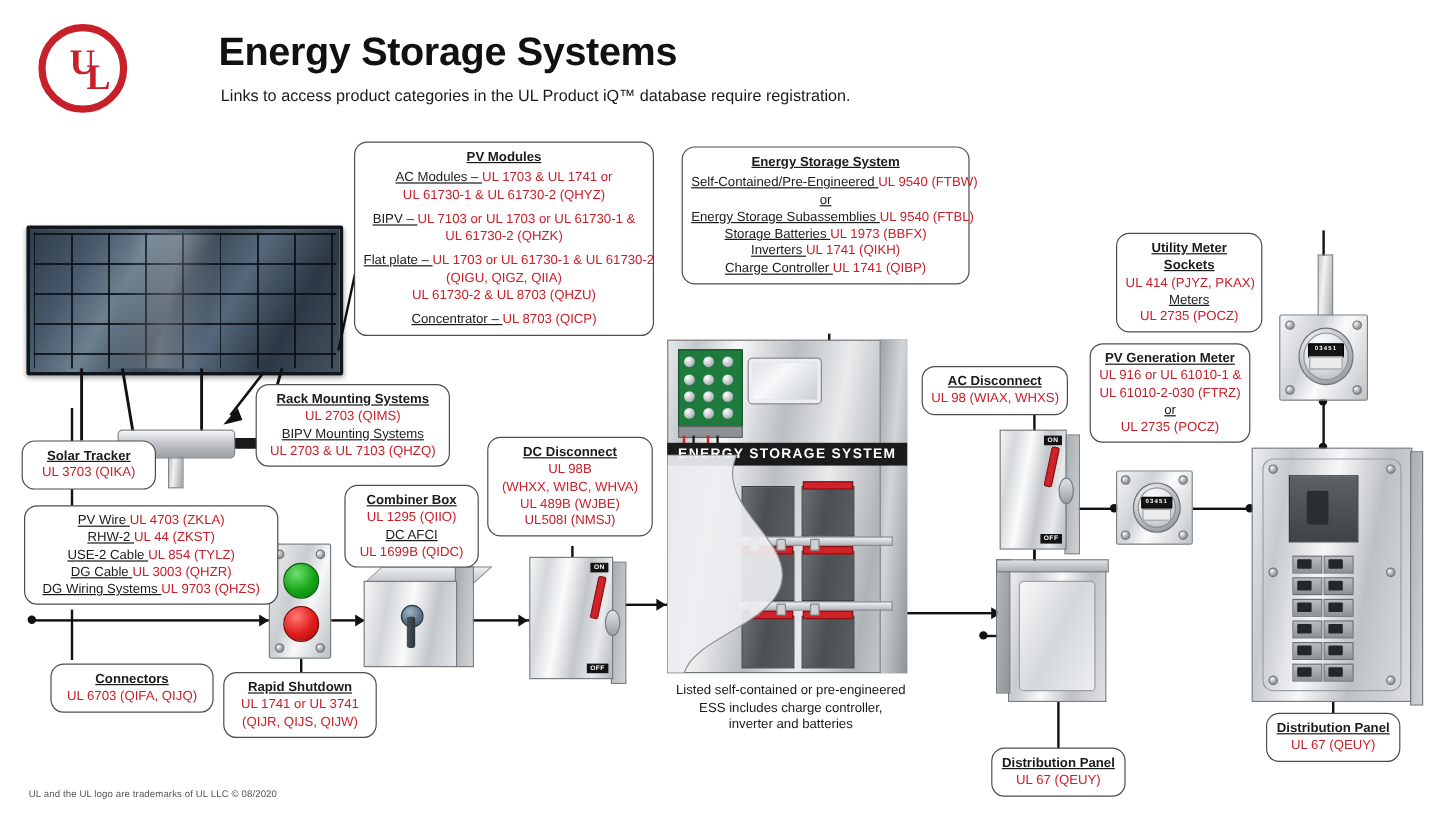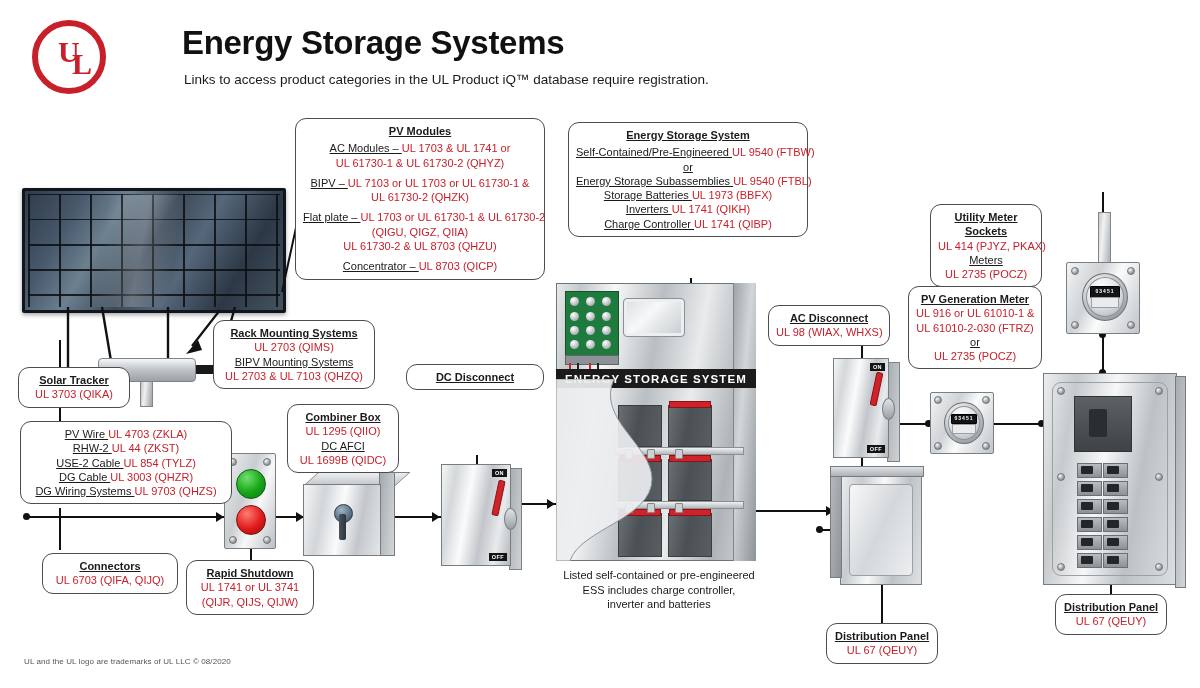--- a/index.html
+++ b/index.html
@@ -391,21 +391,21 @@
   <div id="ess-box-body">
       <div class="ln"><span class="t">Self-Contained/Pre-Engineered </span><span class="r">UL 9540 (FTBW)</span></div>
       <div class="ln"><span class="t">or</span></div>
       <div class="ln"><span class="t">Energy Storage Subassemblies </span><span class="r">UL 9540 (FTBL)</span></div>
       <div class="ln"><span class="t">Storage Batteries </span><span class="r">UL 1973 (BBFX)</span></div>
       <div class="ln"><span class="t">Inverters </span><span class="r">UL 1741 (QIKH)</span></div>
       <div class="ln"><span class="t">Charge Controller </span><span class="r">UL 1741 (QIBP)</span></div>
     </div>
 </div>
 
-<div class="abs box" style="left:930px;top:204px;width:112px;font-size:11px;">
+<div class="abs box" style="left:930px;top:194px;width:122px;font-size:11px;">
   <div class="bold">Utility Meter Sockets</div>
   <div id="utility-meter-body">
       <div class="ln"><span class="r">UL 414  (PJYZ,  PKAX)</span></div>
       <div class="ln"><span class="t">Meters</span></div>
       <div class="ln"><span class="r">UL 2735 (POCZ)</span></div>
     </div>
 </div>
 
 <div class="abs box" style="left:908px;top:286px;width:134px;font-size:11px;">
   <div class="bold">PV Generation Meter</div>
@@ -419,20 +419,26 @@
 
 <div class="abs box" style="left:768px;top:305px;width:122px;font-size:11px;">
   <div class="bold">AC Disconnect</div>
   <div id="ac-disconnect-body">
       <div class="ln"><span class="r">UL 98  (WIAX,  WHXS)</span></div>
     </div>
 </div>
 
 <div class="abs box" style="left:406px;top:364px;width:138px;font-size:11px;">
   <div class="bold">DC Disconnect</div>
+  <div id="dc-disconnect-body">
+      <div class="ln"><span class="r">UL 98B</span></div>
+      <div class="ln"><span class="r">(WHXX,  WIBC,  WHVA)</span></div>
+      <div class="ln"><span class="r">UL 489B (WJBE)</span></div>
+      <div class="ln"><span class="r">UL508I (NMSJ)</span></div>
+    </div>
 </div>
 
 <div class="abs box" style="left:287px;top:404px;width:112px;font-size:11px;">
   <div class="bold">Combiner Box</div>
   <div id="combiner-box-body">
       <div class="ln"><span class="r">UL 1295 (QIIO)</span></div>
       <div class="ln"><span class="t">DC AFCI</span></div>
       <div class="ln"><span class="r">UL 1699B (QIDC)</span></div>
     </div>
 </div>

